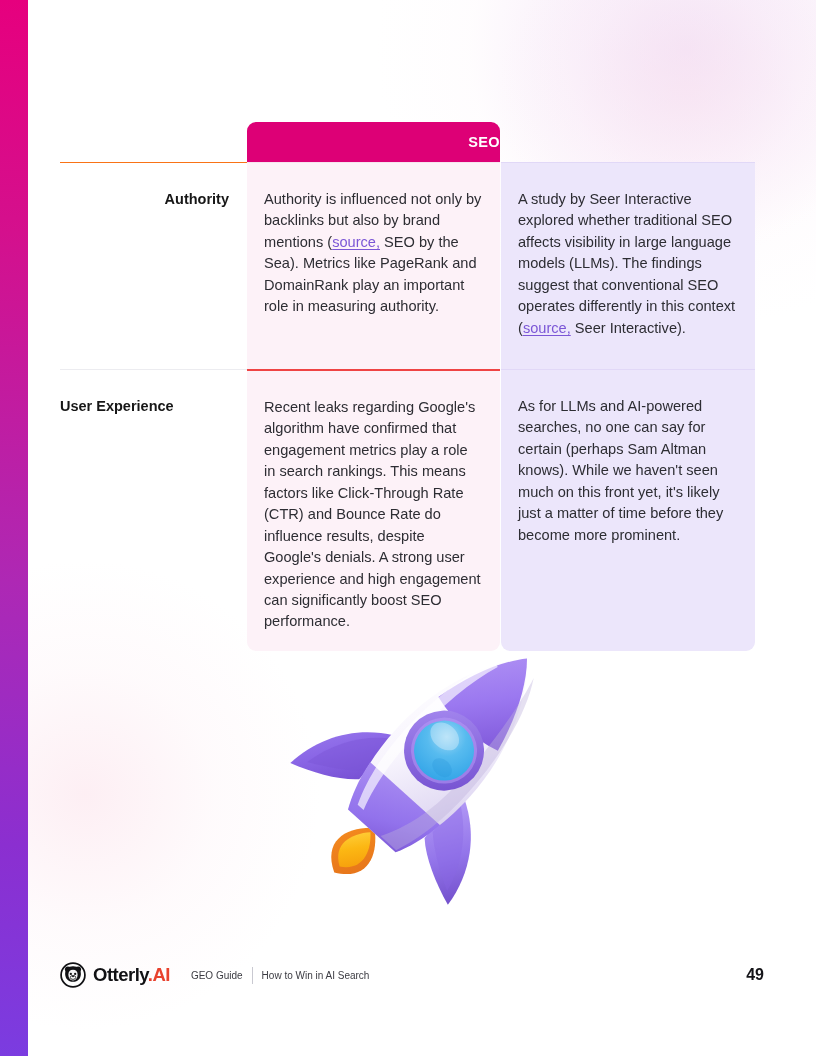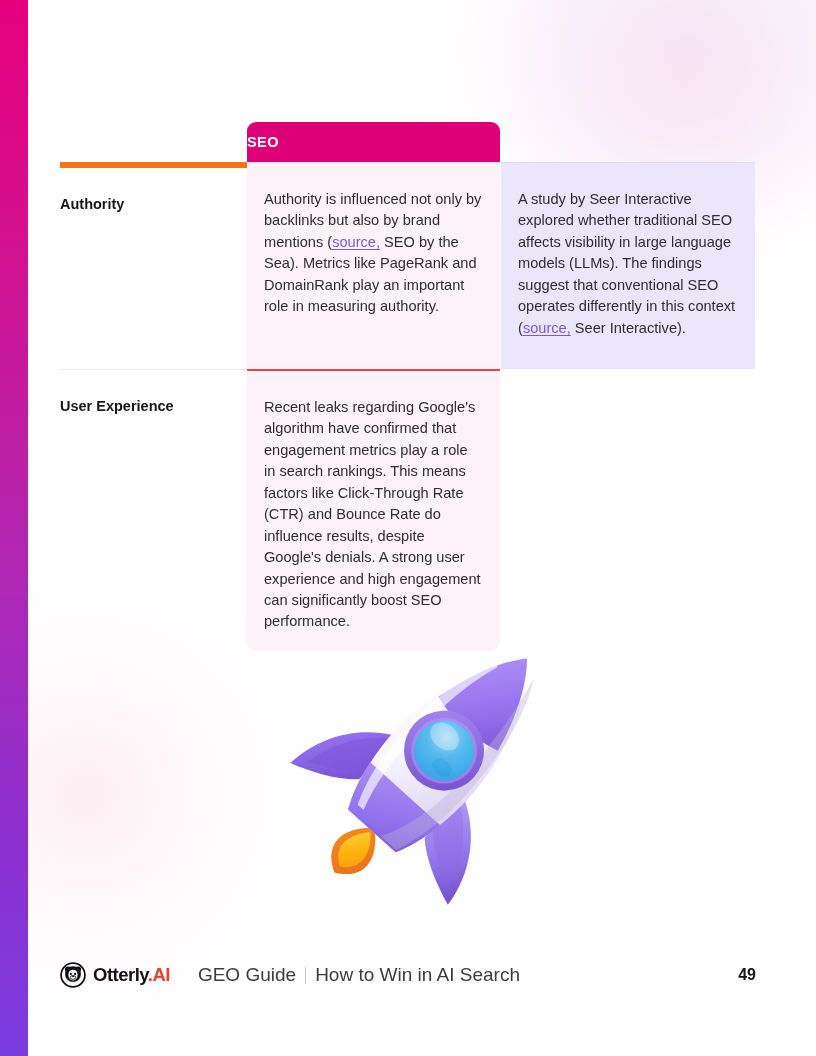--- a/index.html
+++ b/index.html
@@ -88,21 +88,21 @@
   }
   .thead {
     display: flex;
     height: 40px;
   }
   .th-spacer { width: 187px; flex: none; }
   .th {
     flex: none;
     height: 40px;
     line-height: 40px;
-    text-align: left;
+    text-align: right;
     color: #ffffff;
     font-size: 14.5px;
     font-weight: bold;
     letter-spacing: .4px;
     border-radius: 9px 9px 0 0;
   }
   .th-seo  { width: 253px; background: #dd0076; }
   .th-gap  { width: 1px; flex: none; }
   .th-geo  { width: 254px; background: #7f22ce; }
 
@@ -116,21 +116,21 @@
     width: 187px;
     flex: none;
     box-sizing: border-box;
     padding: 26px 18px 10px 0;
     font-size: 14.5px;
     font-weight: bold;
     line-height: 1.5;
     color: #171717;
     border-top: 1px solid #ececf0;
   }
-  .cell-label.first { border-top: 6px solid #f97316; }
+  .cell-label.first { border-top: 1px solid #f97316; text-align: right; }
 
   .cell-body {
     flex: none;
     box-sizing: border-box;
     padding: 26px 18px 22px 17px;
     font-size: 14.6px;
     line-height: 1.47;
     color: #2d2d33;
   }
   .cell-seo { width: 253px; background: #fdf2f8; }
@@ -159,21 +159,21 @@
     top: 618px;
     width: 300px;
     height: 292px;
     z-index: 4;
   }
 
   
   .footer {
     position: absolute;
     left: 60px;
-    right: 60px;
+    right: 52px;
     top: 958px;
     height: 34px;
     display: flex;
     align-items: center;
   }
   .logo-wrap {
     display: flex;
     align-items: center;
     gap: 7px;
   }
@@ -181,24 +181,24 @@
   .logo-text {
     font-size: 18.5px;
     font-weight: bold;
     letter-spacing: -.5px;
     color: #111114;
     white-space: nowrap;
   }
   .logo-text .suffix { color: #e8422e; }
 
   .footer-meta {
-    margin-left: 28px;
+    margin-left: 21px;
     display: flex;
     align-items: center;
-    font-size: 19px;
+    font-size: 10px;
     color: #3b3b42;
     white-space: nowrap;
   }
   .f-sep {
     display: inline-block;
     width: 1px;
     height: 17px;
     background: #c9c9d1;
     margin: 0 9px;
   }
@@ -246,20 +246,23 @@
       </div>
 
       <div class="row row2">
         <div class="cell-label">
           <div>User Experience</div>
         </div>
         <div class="cell-body cell-seo">
           <span>Recent leaks regarding Google's algorithm have confirmed that engagement metrics play a role in search rankings. This means factors like Click-Through Rate (CTR) and Bounce Rate do influence results, despite Google's denials. A strong user experience and high engagement can significantly boost SEO performance.</span>
         </div>
         <div class="cell-gap"></div>
+        <div class="cell-body cell-geo">
+          <span>As for LLMs and AI-powered searches, no one can say for certain (perhaps Sam Altman knows). While we haven't seen much on this front yet, it's likely just a matter of time before they become more prominent.</span>
+        </div>
       </div>
 
     </div>
   </div>
 
   <svg class="rocket" viewBox="0 0 300 292">
     <defs>
       <linearGradient id="noseG" x1="0" y1="0" x2="1" y2="1">
         <stop offset="0%" stop-color="#b79bf5"></stop>
         <stop offset="55%" stop-color="#9b78f0"></stop>

